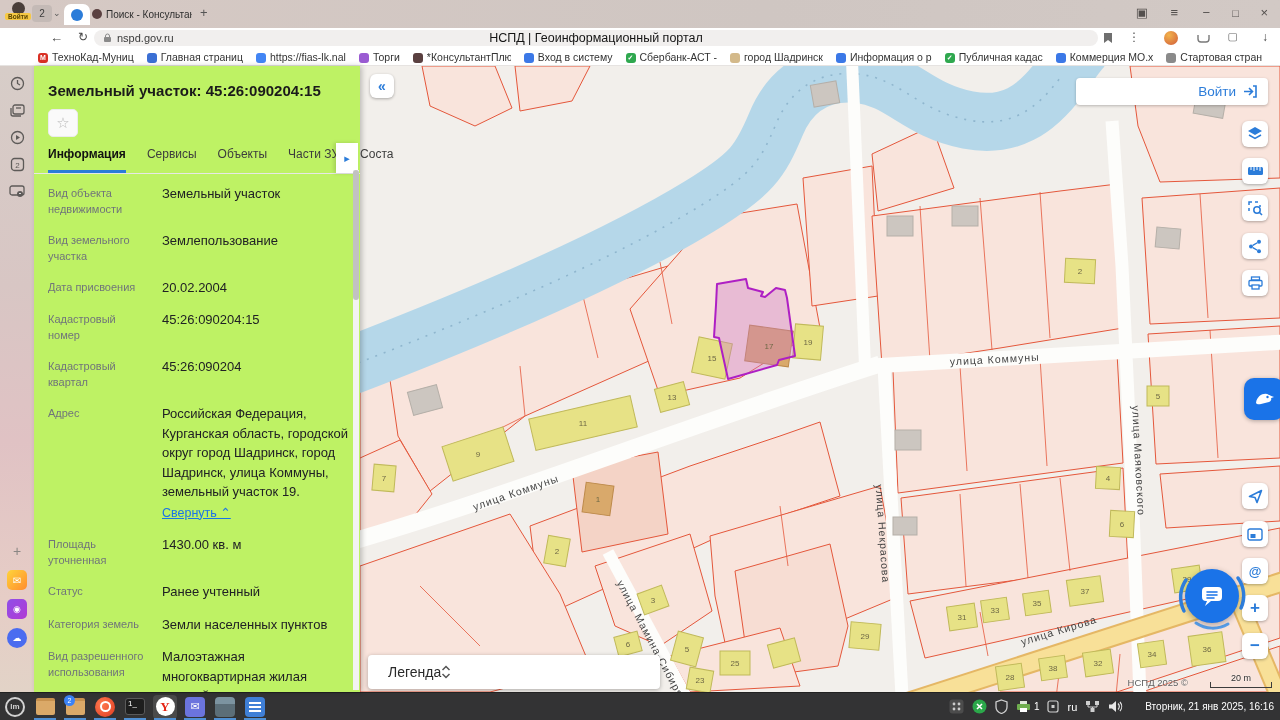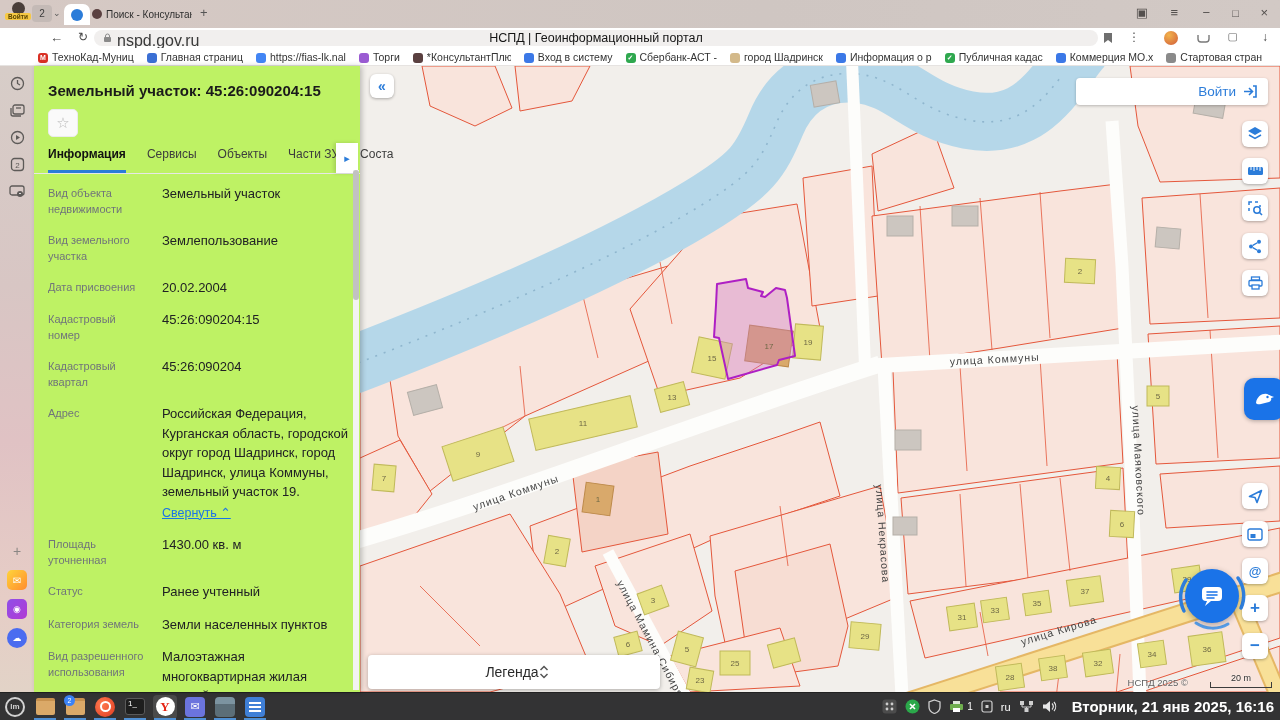--- a/index.html
+++ b/index.html
@@ -39,37 +39,37 @@
   #pscroll{position:absolute;right:1px;top:104px;width:6px;bottom:2px;background:#f3f3f3}
   #pthumb{position:absolute;left:0;top:0;width:6px;height:130px;background:#c2c2c2;border-radius:3px}
   
   #map{position:absolute;left:360px;top:66px;right:0;bottom:28px;overflow:hidden;background:#f2efeb}
   .toolbtn{position:absolute;width:26px;height:26px;background:#fff;border-radius:6px;
     box-shadow:0 1px 3px rgba(0,0,0,.3);display:flex;align-items:center;justify-content:center;color:#2b7cd9}
   #login-bar{position:absolute;right:12px;top:12px;width:192px;height:27px;background:#fff;border-radius:4px;
     box-shadow:0 1px 3px rgba(0,0,0,.25);display:flex;align-items:center;justify-content:flex-end;padding-right:10px;box-sizing:border-box}
   #login-bar span{color:#2b7cd9;font-size:13.5px;margin-right:7px}
   #legend-bar{position:absolute;left:8px;bottom:3px;width:292px;height:34px;background:#fff;border-radius:4px;
-    box-shadow:0 1px 4px rgba(0,0,0,.3);display:flex;align-items:center;justify-content:center;
+    box-shadow:0 1px 4px rgba(0,0,0,.3);display:flex;align-items:center;justify-content:flex-start;
     padding:0 14px 0 20px;box-sizing:border-box}
   #legend-bar .ltxt{font-size:14px;color:#2a2a2a}
   #attr{position:absolute;right:92px;bottom:4px;font-size:9.5px;color:#5f5f5f;text-shadow:0 0 2px #fff}
   #scalebar{position:absolute;right:8px;bottom:4px;width:62px;text-align:center}
   #scalebar .sline{height:5px;border-left:1px solid #3c3c3c;border-right:1px solid #3c3c3c;border-bottom:1px solid #3c3c3c}
   #scalebar .stxt{font-size:9px;color:#2e2e2e;text-shadow:0 0 2px #fff;margin-bottom:-1px}
   #chat-btn{position:absolute;left:825px;top:503px;width:54px;height:54px;border-radius:50%;
     background:#1a73e8;display:flex;align-items:center;justify-content:center;box-shadow:0 2px 6px rgba(0,0,0,.3)}
   
   #taskbar{position:absolute;left:0;bottom:0;width:1280px;height:28px;background:#333334;
     border-top:1px solid #222;display:flex;align-items:center;box-sizing:border-box}
   .tb-app{width:24px;height:24px;margin:0 3px;position:relative;display:flex;align-items:center;justify-content:center}
   .tb-app.open::after{content:'';position:absolute;left:1px;right:1px;bottom:-2px;height:3px;background:#4f8fd3}
   #tray{margin-left:auto;display:flex;align-items:center;padding-right:6px}
   #tray .ti{margin:0 4px;display:flex;align-items:center;justify-content:center;color:#dcdcdc}
-  #clock{color:#fff;font-size:15px;font-weight:bold;margin-left:11px;white-space:nowrap}
+  #clock{color:#fff;font-size:10px;font-weight:normal;margin-left:18px;white-space:nowrap}
   svg{display:block}
 </style>
 </head>
 <body>
 
 <div id="tabstrip">
   <div class="abs" style="left:5px;top:1px;width:26px;text-align:center">
     <div style="width:13px;height:13px;border-radius:50%;background:#4a3f3a;margin:1px auto 0"></div>
     <div style="background:#f6c944;border-radius:2px;font-size:6.5px;font-weight:bold;color:#5a4500;margin-top:-2px">Войти</div>
   </div>
@@ -93,21 +93,21 @@
 </div>
 
 <div id="addressbar">
   <div class="abs" style="left:50px;top:2px;font-size:13px;color:#454545">←</div>
   <div class="abs" style="left:78px;top:2px;font-size:12px;color:#454545">↻</div>
   <div class="abs" style="left:94px;top:2px;width:1004px;height:16px;background:#f1efee;border-radius:9px">
     <svg class="abs" style="left:9px;top:3px" width="9" height="10" viewBox="0 0 9 10">
       <rect x="1" y="4" width="7" height="5" rx="1" fill="#8a8a8a"></rect>
         <path d="M2.5 4V3a2 2 0 0 1 4 0v1" stroke="#8a8a8a" fill="none"></path>
     </svg>
-    <span class="abs" style="left:23px;top:2px;font-size:16px;color:#3a3a3a">nspd.gov.ru</span>
+    <span class="abs" style="left:23px;top:2px;font-size:11px;color:#3a3a3a">nspd.gov.ru</span>
     <div class="abs" style="left:0;right:0;top:1px;text-align:center;font-size:12.5px;color:#141414">НСПД | Геоинформационный портал</div>
   </div>
   <svg class="abs" style="right:167px;top:4px" width="10" height="12" viewBox="0 0 10 12">
     <path d="M1 1h8v10L5 8 1 11z" fill="#6f6f6f"></path>
     </svg>
   <div class="abs" style="right:140px;top:2px;font-size:12px;color:#555">⋮</div>
   <div class="abs" style="right:102px;top:3px;width:14px;height:14px;border-radius:50%;
        background:radial-gradient(circle at 35% 30%,#f2b34c,#d05c3a)"></div>
   <svg class="abs" style="right:70px;top:6px" width="13" height="9" viewBox="0 0 13 9">
     <path d="M1 1v4a3 3 0 0 0 3 3h5a3 3 0 0 0 3-3V1" stroke="#7a7a7a" stroke-width="1.4" fill="none"></path>

